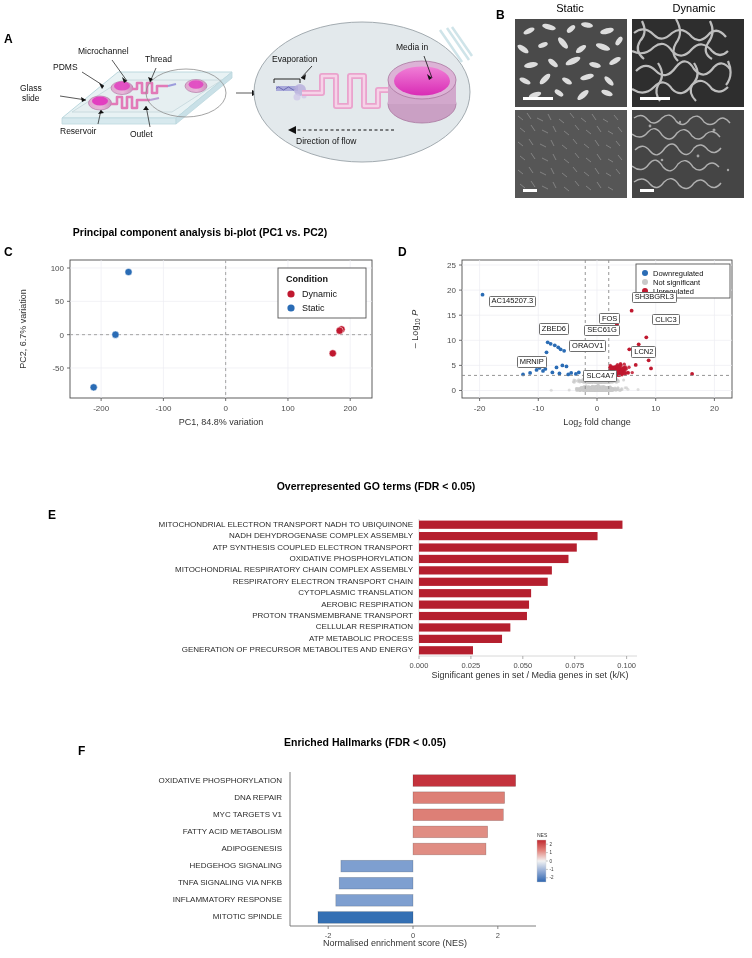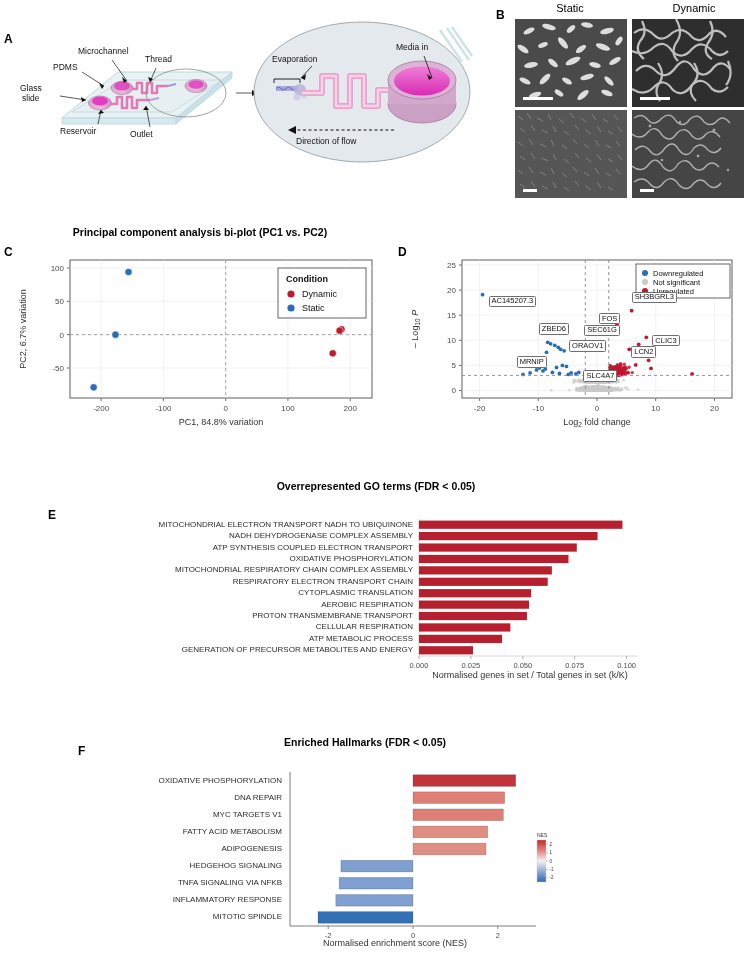--- a/index.html
+++ b/index.html
@@ -2226,21 +2226,21 @@
     </svg>
   <div id="volcano-labels">
       <div class="glabel" style="left: 96.5435px; top: 71.6255px; margin-top: 12px;">AC145207.3</div>
       <div class="glabel" style="left: 146.87px; top: 111.298px;">ZBED6</div>
       <div class="glabel" style="left: 124.652px; top: 144.375px;">MRNIP</div>
       <div class="glabel" style="left: 177.065px; top: 128.345px;">ORAOV1</div>
       <div class="glabel" style="left: 191.391px; top: 158.396px;">SLC4A7</div>
       <div class="glabel" style="left: 239.63px; top: 79.6836px;">SH3BGRL3</div>
       <div class="glabel" style="left: 206.957px; top: 101.233px;">FOS</div>
       <div class="glabel" style="left: 192.261px; top: 112.767px;">SEC61G</div>
-      <div class="glabel" style="left: 260.304px; top: 123px;">CLIC3</div>
+      <div class="glabel" style="left: 260.304px; top: 102px;">CLIC3</div>
       <div class="glabel" style="left: 239.283px; top: 134.324px;">LCN2</div>
     </div>
 </div>
 
 <div id="panelE">
   <div class="fig-title" style="left:176px; top:10px; width:400px;">Overrepresented GO terms (FDR &lt; 0.05)</div>
   <div class="panel-letter" style="left:48px; top:38px;">E</div>
   <div id="go-labels">
       <div class="go-label" style="right: 339px; top: 49.7083px;">MITOCHONDRIAL ELECTRON TRANSPORT NADH TO UBIQUINONE</div>
       <div class="go-label" style="right: 339px; top: 61.125px;">NADH DEHYDROGENASE COMPLEX ASSEMBLY</div>
@@ -2274,21 +2274,21 @@
       <text x="419" y="198" font-size="7.5" font-family="Liberation Sans, sans-serif" text-anchor="middle" fill="#4d4d4d">0.000</text>
       <line x1="470.9047619047619" y1="186" x2="470.9047619047619" y2="189" stroke="#9a9a9a" stroke-width="0.8"></line>
       <text x="470.9047619047619" y="198" font-size="7.5" font-family="Liberation Sans, sans-serif" text-anchor="middle" fill="#4d4d4d">0.025</text>
       <line x1="522.8095238095239" y1="186" x2="522.8095238095239" y2="189" stroke="#9a9a9a" stroke-width="0.8"></line>
       <text x="522.8095238095239" y="198" font-size="7.5" font-family="Liberation Sans, sans-serif" text-anchor="middle" fill="#4d4d4d">0.050</text>
       <line x1="574.7142857142858" y1="186" x2="574.7142857142858" y2="189" stroke="#9a9a9a" stroke-width="0.8"></line>
       <text x="574.7142857142858" y="198" font-size="7.5" font-family="Liberation Sans, sans-serif" text-anchor="middle" fill="#4d4d4d">0.075</text>
       <line x1="626.6190476190476" y1="186" x2="626.6190476190476" y2="189" stroke="#9a9a9a" stroke-width="0.8"></line>
       <text x="626.6190476190476" y="198" font-size="7.5" font-family="Liberation Sans, sans-serif" text-anchor="middle" fill="#4d4d4d">0.100</text>
     </svg>
-  <div class="axis-title" style="left:415px; top:200px; width:230px;">Normalised genes in set / Total genes in set (k/K)</div>
+  <div class="axis-title" style="left:415px; top:200px; width:230px;">Significant genes in set / Media genes in set (k/K)</div>
 </div>
 
 <div id="panelF">
   <div class="fig-title" style="left:215px; top:36px; width:300px;">Enriched Hallmarks (FDR &lt; 0.05)</div>
   <div class="panel-letter" style="left:78px; top:44px;">F</div>
   <div id="hm-labels">
       <div class="hm-label" style="right: 470px; top: 75.5556px;">OXIDATIVE PHOSPHORYLATION</div>
       <div class="hm-label" style="right: 470px; top: 92.6667px;">DNA REPAIR</div>
       <div class="hm-label" style="right: 470px; top: 109.778px;">MYC TARGETS V1</div>
       <div class="hm-label" style="right: 470px; top: 126.889px;">FATTY ACID METABOLISM</div>

